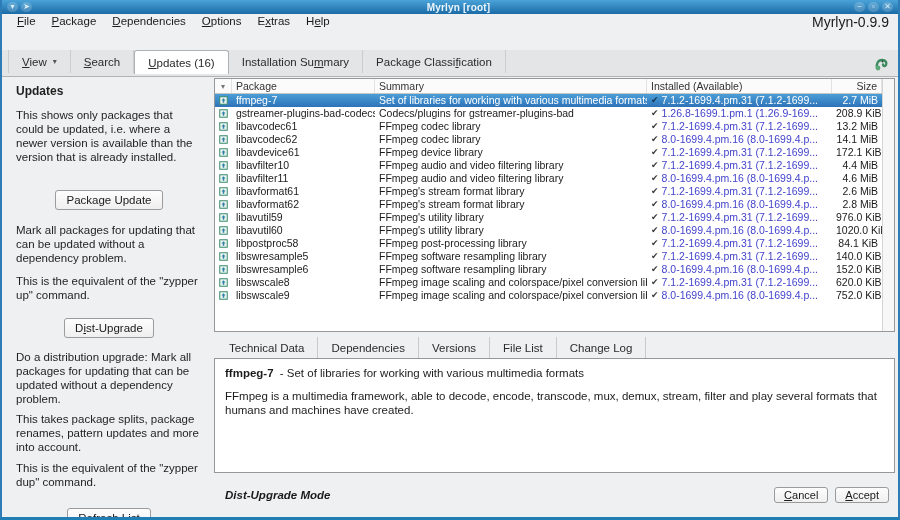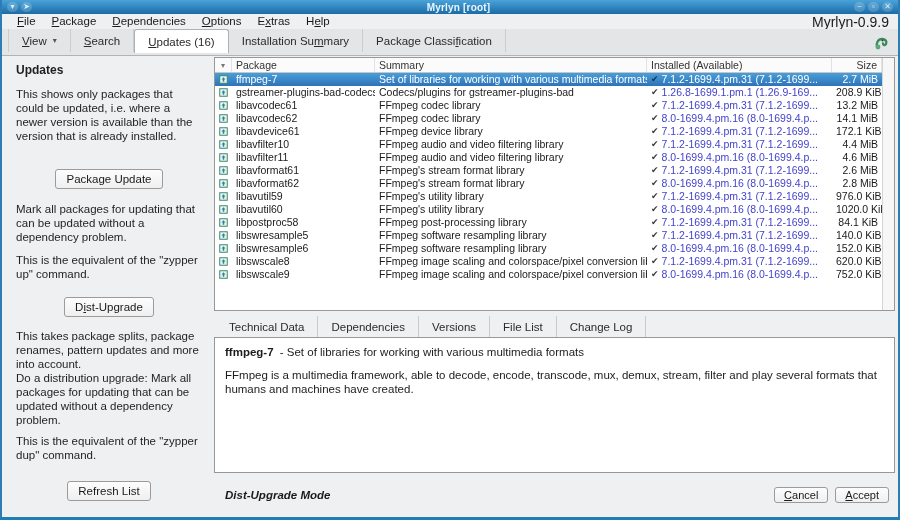--- a/index.html
+++ b/index.html
@@ -34,21 +34,21 @@
     height:15px;flex:none;display:flex;align-items:center;
     font-size:11.5px;color:#1b1b1b;padding:0 7px;
   }
   .menu-item{padding:0 8px;line-height:15px;cursor:default;}
   .app-version{margin-left:auto;padding-right:2px;font-size:14px;color:#1b1b1b;padding-left:18px;}
 
   
   .tabbar{
     height:27px;flex:none;position:relative;
     background:#e4e5e6;border-bottom:1px solid #b2b3b4;
-    display:flex;align-items:stretch;padding:0 0 3px 6px;font-size:11.5px;color:#2b2b2b;
+    display:flex;align-items:stretch;padding:0 0 3px 6px;font-size:11.5px;color:#2b2b2b;margin-top:21px;
   }
   .ttab{display:flex;align-items:center;padding:0 13px;border-right:1px solid #cbccce;cursor:default;white-space:nowrap;}
   .ttab.first{border-left:1px solid #cbccce;}
   .ttab .caret{font-size:8px;color:#555;margin-left:6px;}
   .ttab.active{
     background:#fff;border:1px solid #b0b1b2;border-bottom:none;
     border-radius:3px 3px 0 0;margin-bottom:-1px;position:relative;z-index:2;
   }
   .geeko{position:absolute;right:9px;bottom:4px;width:16px;height:16px;}
 
@@ -168,22 +168,22 @@
       <div class="sb-heading">Updates</div>
       <p class="sb-p">This shows only packages that could be updated, i.e. where a newer version is available than the version that is already installed.</p>
       <div class="sb-btn-row mt-p1">
         <span class="btn">Package Update</span>
       </div>
       <p class="sb-p mt-p2">Mark all packages for updating that can be updated without a dependency problem.</p>
       <p class="sb-p mt-p3">This is the equivalent of the "zypper up" command.</p>
       <div class="sb-btn-row mt-b2">
         <span class="btn">D<u>i</u>st-Upgrade</span>
       </div>
+      <p class="sb-p">Do a distribution upgrade: Mark all packages for updating that can be updated without a dependency problem.</p>
       <p class="sb-p mt-p5">This takes package splits, package renames, pattern updates and more into account.</p>
-      <p class="sb-p">Do a distribution upgrade: Mark all packages for updating that can be updated without a dependency problem.</p>
       <p class="sb-p mt-p6">This is the equivalent of the "zypper dup" command.</p>
       <div class="sb-btn-row mt-b3">
         <span class="btn">Refresh List</span>
       </div>
     </div>
 
     <div class="main">
 
       <div class="table-panel">
         <div class="table">

